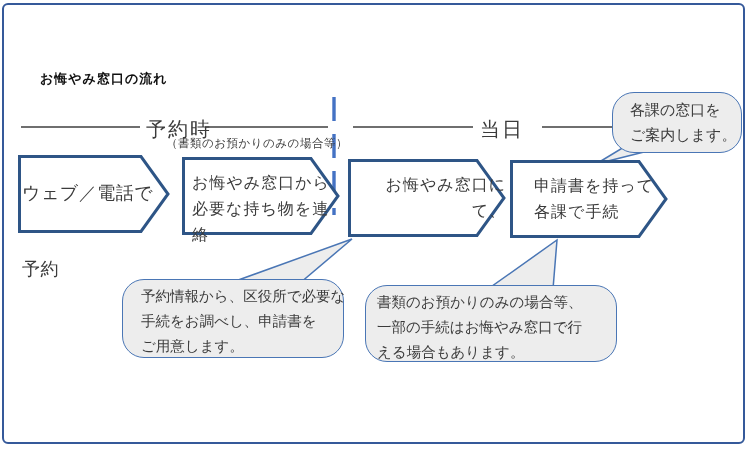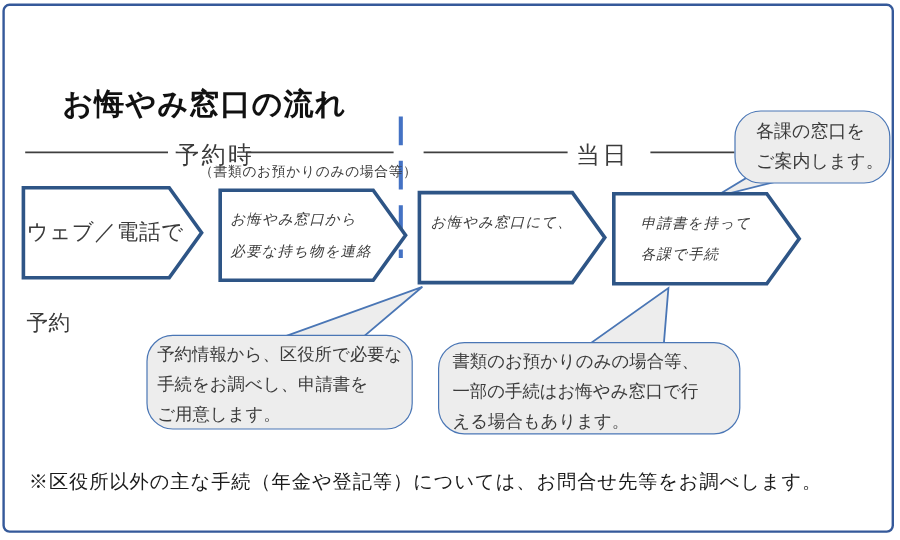--- a/index.html
+++ b/index.html
@@ -5,32 +5,32 @@
   :root{
     --frame-border:#35599a; --box-border:#2e5586; --box-fill:#ffffff;
     --callout-border:#4a76b5; --callout-fill:#ededed; --divider:#4472c4;
     --timeline-line:#3f3f3f; --text:#3b3b3b; --footnote-text:#1a1a1a;
   }
   *{margin:0;padding:0;box-sizing:border-box;}
   body{width:750px;height:450px;background:#fafafa;font-family:"Liberation Serif","DejaVu Serif",serif;}
   #canvas{position:relative;width:750px;height:450px;background:#ffffff;overflow:hidden;}
   .frame{position:absolute;left:2px;top:3px;width:743px;height:441px;
     border:2px solid var(--frame-border);border-radius:6px;background:#ffffff;}
-  .title{position:absolute;left:52px;top:70px;font-family:Liberation Mono, monospace;
-    font-weight:bold;font-size:25px;letter-spacing:1px;color:#111;}
+  .title{position:absolute;left:40px;top:70px;font-family:Liberation Mono, monospace;
+    font-weight:bold;font-size:13px;letter-spacing:1px;color:#111;}
   .phase-label{position:absolute;top:116px;font-size:20px;color:var(--text);letter-spacing:2px;}
   .phase-note{position:absolute;left:166px;top:136px;font-size:11.5px;color:var(--text);letter-spacing:0.5px;}
   svg.layer{position:absolute;left:0;top:0;width:750px;height:450px;overflow:visible;}
   .tl{stroke:var(--timeline-line);stroke-width:1.3px;}
   .dash{stroke:var(--divider);stroke-width:3.4px;stroke-dasharray:24 13;fill:none;}
   .tail{fill:var(--callout-fill);stroke:var(--callout-border);stroke-width:1.5px;}
   .step{position:absolute;}
   .step svg{position:absolute;left:0;top:0;overflow:visible;}
   .chev{fill:var(--box-fill);stroke:var(--box-border);stroke-width:3px;stroke-linejoin:miter;}
-  .step .txt{position:relative;font-size:12px;line-height:26px;color:var(--text);letter-spacing:1px;font-style:italic;}
+  .step .txt{position:relative;font-size:16px;line-height:26px;color:var(--text);letter-spacing:1px;}
   .step .single{position:relative;font-size:18px;line-height:76px;color:var(--text);letter-spacing:0.5px;}
   .callout{position:absolute;background:var(--callout-fill);
     border:1.5px solid var(--callout-border);border-radius:22px;color:var(--text);}
   .callout .cl{white-space:nowrap;}
   .footnote{position:absolute;left:24px;top:392px;font-size:16px;letter-spacing:0.8px;color:var(--footnote-text);}
 </style>
 </head>
 <body>
 
 <div id="canvas">
@@ -63,21 +63,21 @@
   <div class="step" style="left:182px;top:157px;width:158px;height:78px;">
     <svg width="158" height="78" viewBox="0 0 158 78">
       <polygon class="chev" points="1.5,1.5 129,1.5 156,39 129,76.5 1.5,76.5"></polygon>
     </svg>
     <div class="txt" style="padding:13px 0 0 10px;">
       <div>お悔やみ窓口から</div>
       <div>必要な持ち物を連絡</div>
     </div>
   </div>
 
-  <div class="step" style="left:348px;top:159px;width:158px;height:64px;">
+  <div class="step" style="left:348px;top:159px;width:158px;height:64px;text-align:right;">
     <svg width="158" height="78" viewBox="0 0 158 78">
       <polygon class="chev" points="1.5,1.5 129,1.5 156,39 129,76.5 1.5,76.5"></polygon>
     </svg>
     <div class="txt" style="padding:13px 0 0 11px;">
       <div>お悔やみ窓口にて、</div>
     </div>
   </div>
 
   <div class="step" style="left:510px;top:160px;width:158px;height:56px;">
     <svg width="158" height="78" viewBox="0 0 158 78">
@@ -87,26 +87,25 @@
       <div>申請書を持って</div>
       <div>各課で手続</div>
     </div>
   </div>
 
   <div class="callout" style="left:612px;top:92px;width:130px;height:61px;padding:5px 0 0 17px;font-size:15px;line-height:25px;">
     <div class="cl">各課の窓口を</div>
     <div class="cl">ご案内します。</div>
   </div>
 
-  <div class="callout" style="left:122px;top:279px;width:222px;height:79px;padding:4px 0 0 8px;font-size:14.5px;line-height:25px;">
+  <div class="callout" style="left:122px;top:279px;width:222px;height:79px;padding:4px 0 0 18px;font-size:14.5px;line-height:25px;">
     <div class="cl">予約情報から、区役所で必要な</div>
     <div class="cl">手続をお調べし、申請書を</div>
     <div class="cl">ご用意します。</div>
   </div>
 
   <div class="callout" style="left:365px;top:285px;width:252px;height:77px;padding:4px 0 0 11px;font-size:14.5px;line-height:25px;">
     <div class="cl">書類のお預かりのみの場合等、</div>
     <div class="cl">一部の手続はお悔やみ窓口で行</div>
     <div class="cl">える場合もあります。</div>
   </div>
 
-  <div class="footnote">※区役所以外の主な手続（年金や登記等）については、お問合せ先等をお調べします。</div>
 </div>
 
 </body></html>

